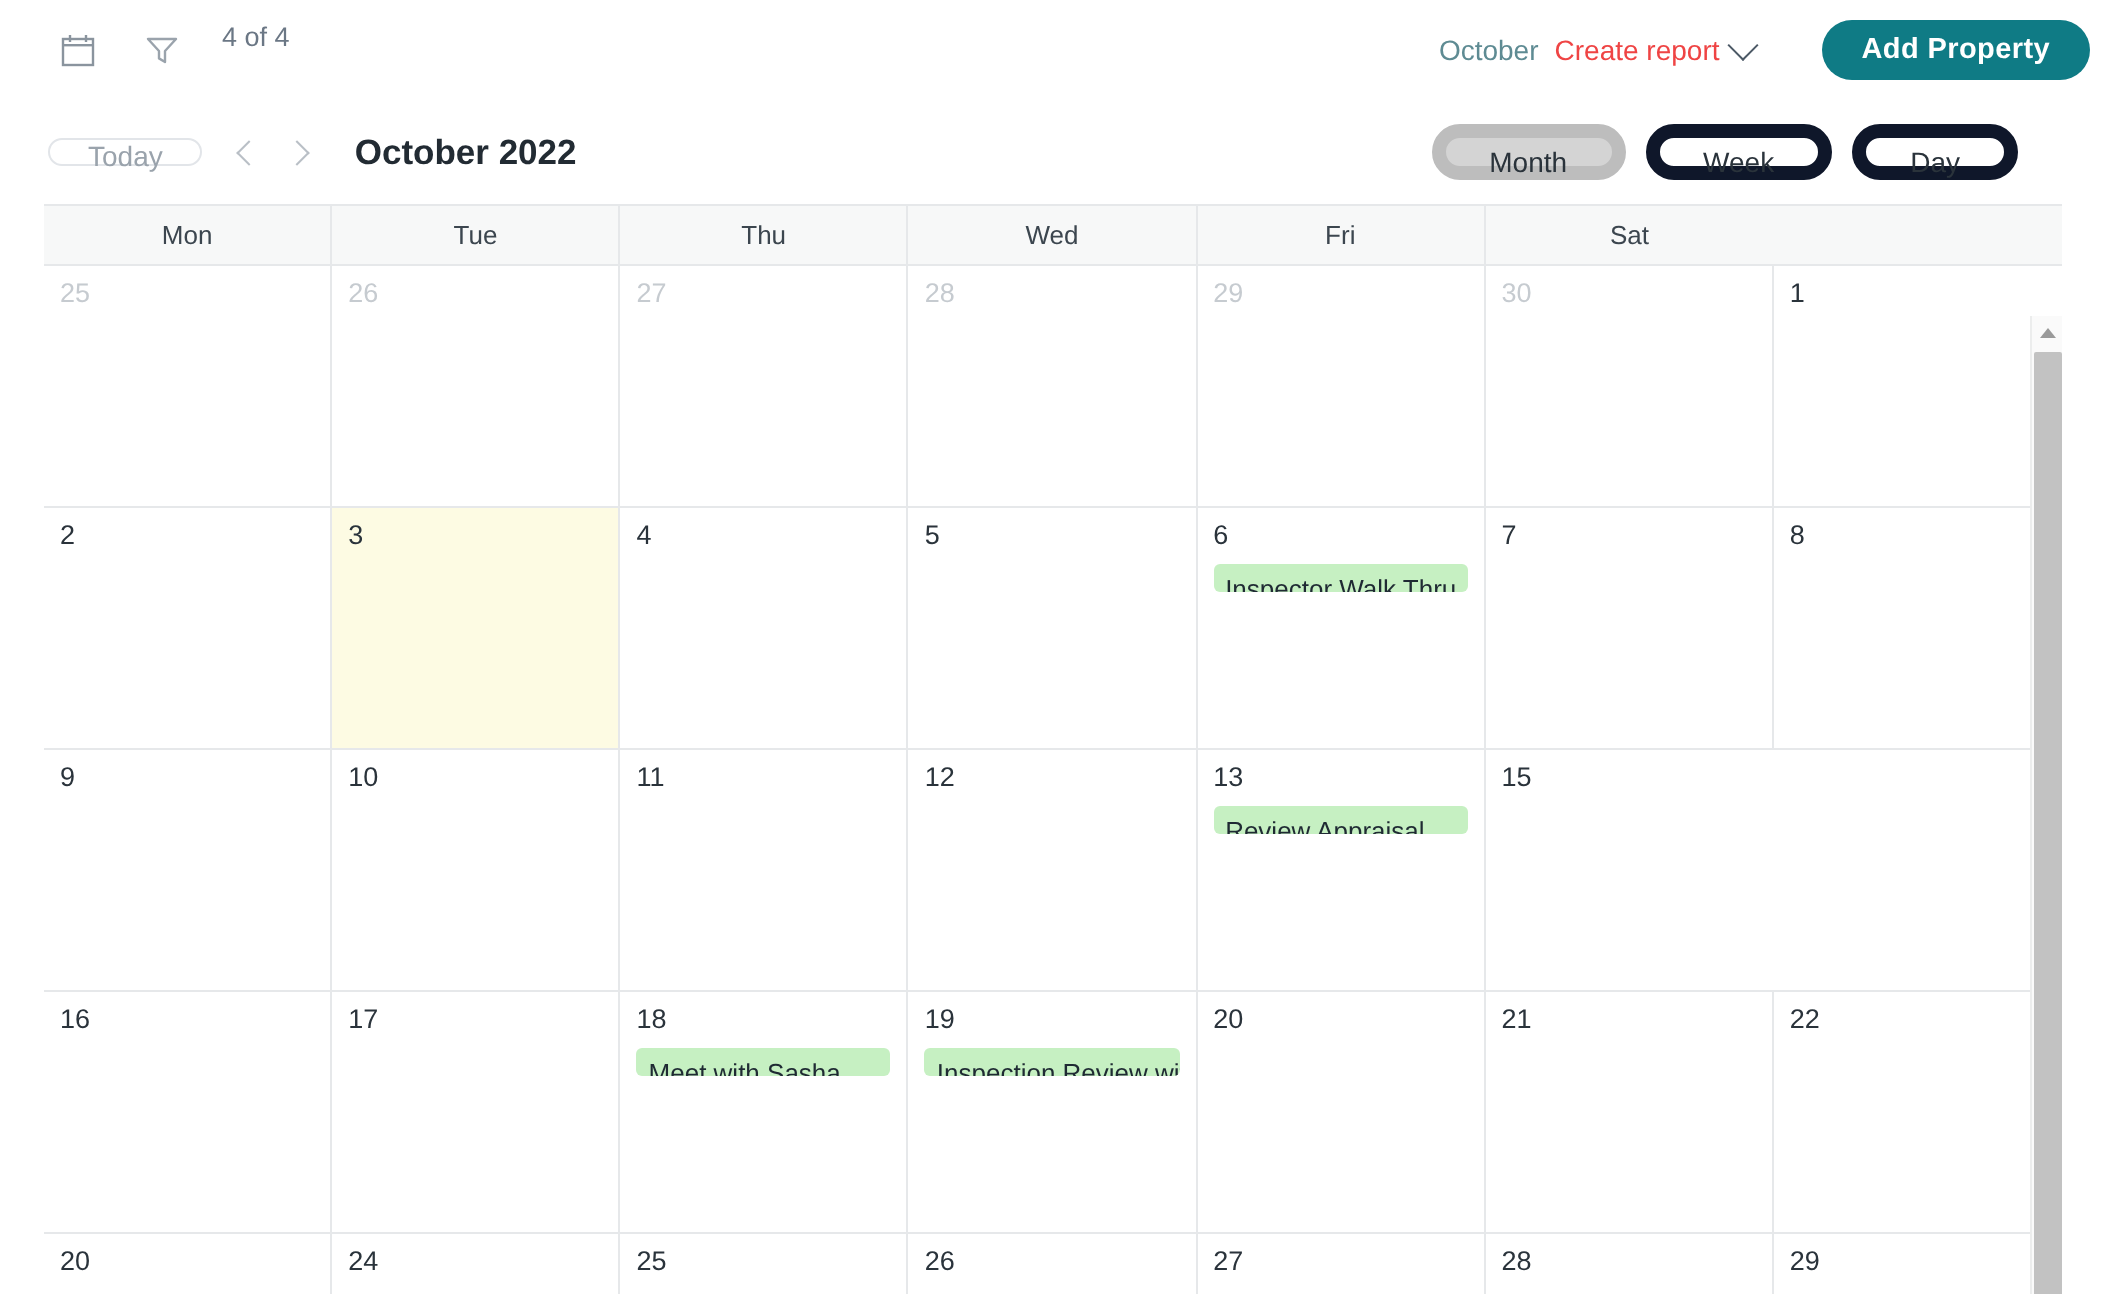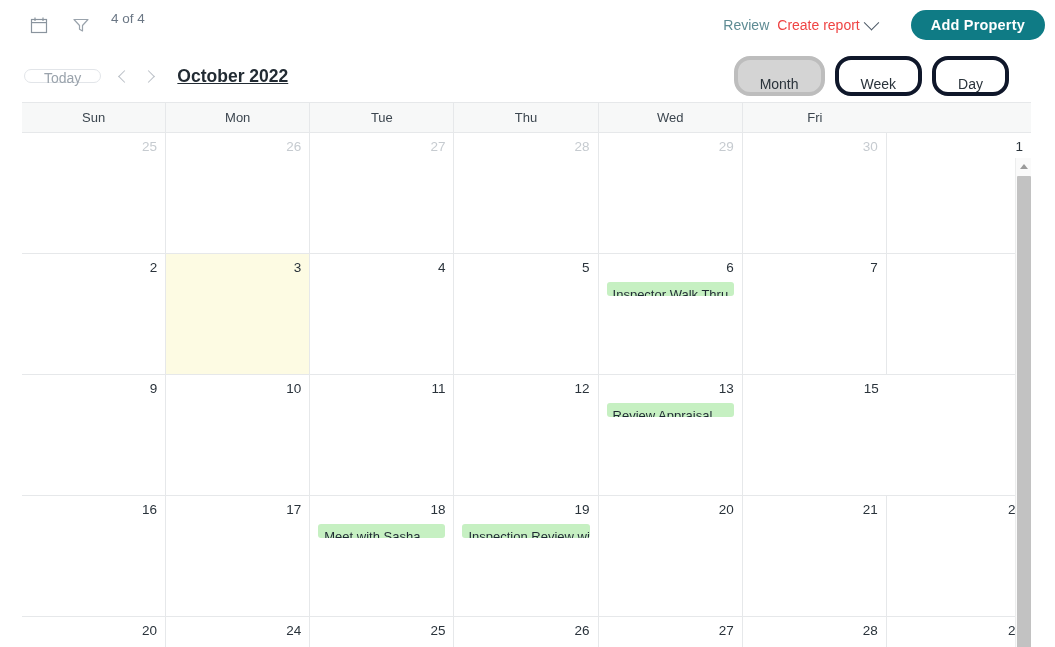--- a/index.html
+++ b/index.html
@@ -101,35 +101,34 @@
     border-top: 1.5px solid #b9bfc6;
     border-right: 1.5px solid #b9bfc6;
   }
   .chev.left { transform: rotate(-135deg); }
   .chev.right { transform: rotate(45deg); }
   .month-title {
     margin-left: 18px;
     font-size: 17.5px;
     font-weight: bold;
     color: #222b33;
-    text-decoration: underline;
   }
   .view-switch {
     margin-left: auto;
     display: flex;
     gap: 10px;
     padding-right: 22px;
   }
   .view-btn {
-    border: 4px solid #0f172a;
+    border: 7px solid #0f172a;
     background: #ffffff;
     color: #2a333b;
     border-radius: 16px;
     height: 28px;
-    padding: 16px 22px;
+    padding: 4px 22px;
     font-size: 14px;
     font-family: "Liberation Sans", sans-serif;
     cursor: pointer;
   }
   .view-btn.active {
     background: #d4d4d4;
     border-color: #bdbdbd;
   }
 
   
@@ -164,21 +163,20 @@
   }
   .day-cell {
     position: relative;
     border-right: 1px solid #e6e8ea;
     padding: 6px 8px 0 8px;
     overflow: hidden;
   }
   .day-cell:last-child { border-right: none; }
   .day-cell.today { background: #fdfbe3; }
   .day-num {
-    text-align: right;
     font-size: 13.5px;
     color: #2a333b;
     line-height: 16px;
   }
   .day-cell.other .day-num { color: #c6cbd0; }
   .events { margin-top: 6px; }
   .event-chip {
     background: #c6f0c2;
     color: #1f2a33;
     font-size: 13px;
@@ -235,21 +233,21 @@
     </div>
     <div class="icon-btn">
       <svg width="18" height="18" viewBox="0 0 18 18" fill="none">
         <path d="M2 3.5 H16 L10.5 9.5 V15 L7.5 13.2 V9.5 Z" stroke="#9aa3ac" stroke-width="1.2" stroke-linejoin="round"></path>
       </svg>
     </div>
     <span class="count-text">4 of 4</span>
   </div>
 
   <div class="topbar-right">
-    <span class="reports-link">Review</span>
+    <span class="reports-link">October</span>
     <span class="create-report">
       <span>Create report</span>
       <span class="chev-down"></span>
     </span>
     <button class="add-property">Add Property</button>
   </div>
 </div>
 
 <div class="cal-toolbar">
   <button class="today-btn">Today</button>
@@ -264,26 +262,26 @@
   <div class="month-title">October 2022</div>
   <div class="view-switch">
     <button class="view-btn active">Month</button>
     <button class="view-btn">Week</button>
     <button class="view-btn">Day</button>
   </div>
 </div>
 
 <div class="cal-wrap">
   <div class="dow-row">
-    <div class="dow">Sun</div>
     <div class="dow">Mon</div>
     <div class="dow">Tue</div>
     <div class="dow">Thu</div>
     <div class="dow">Wed</div>
     <div class="dow">Fri</div>
+    <div class="dow">Sat</div>
   </div>
   <div class="weeks" id="weeks">
       <div class="week-row">
         <div class="day-cell other">
           <div class="day-num">25</div>
         </div>
         <div class="day-cell other">
           <div class="day-num">26</div>
         </div>
         <div class="day-cell other">

